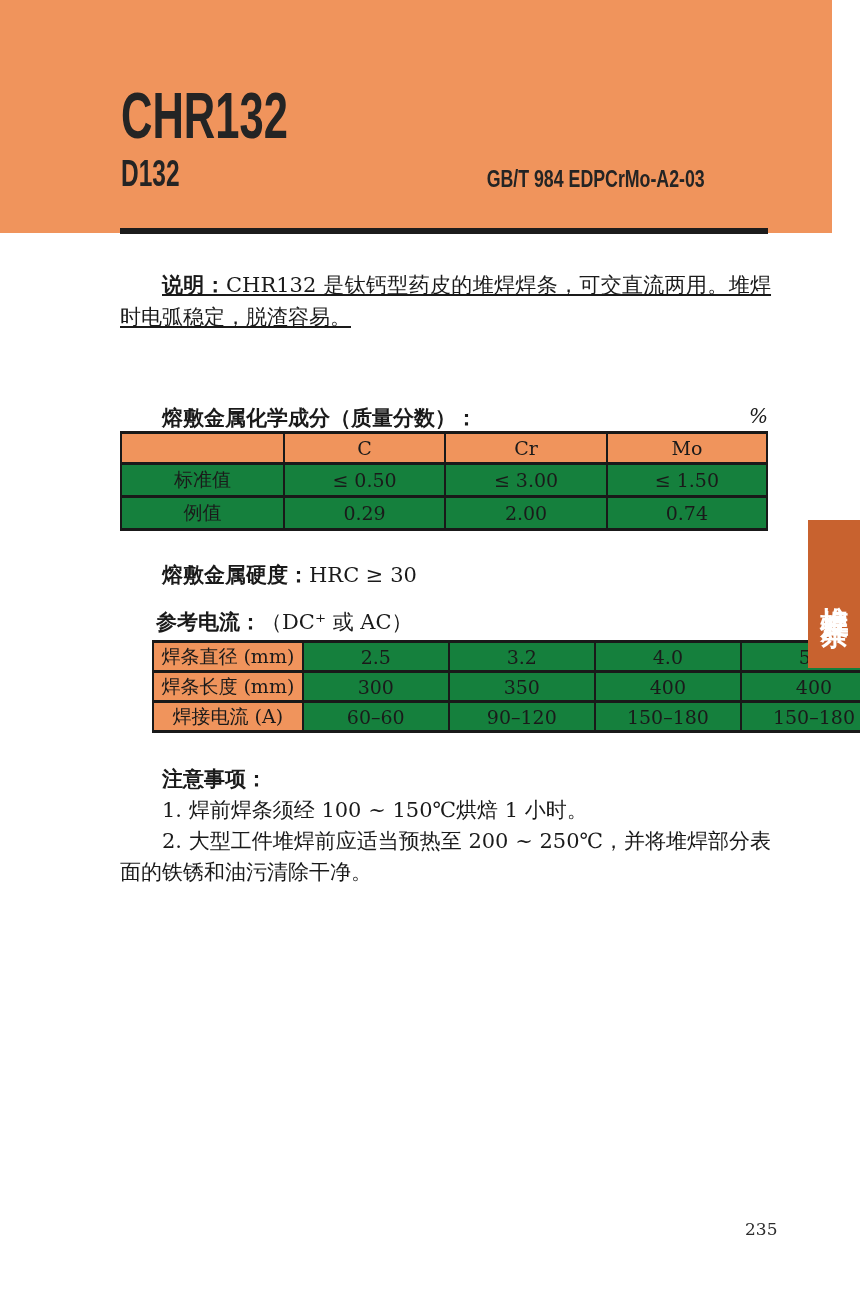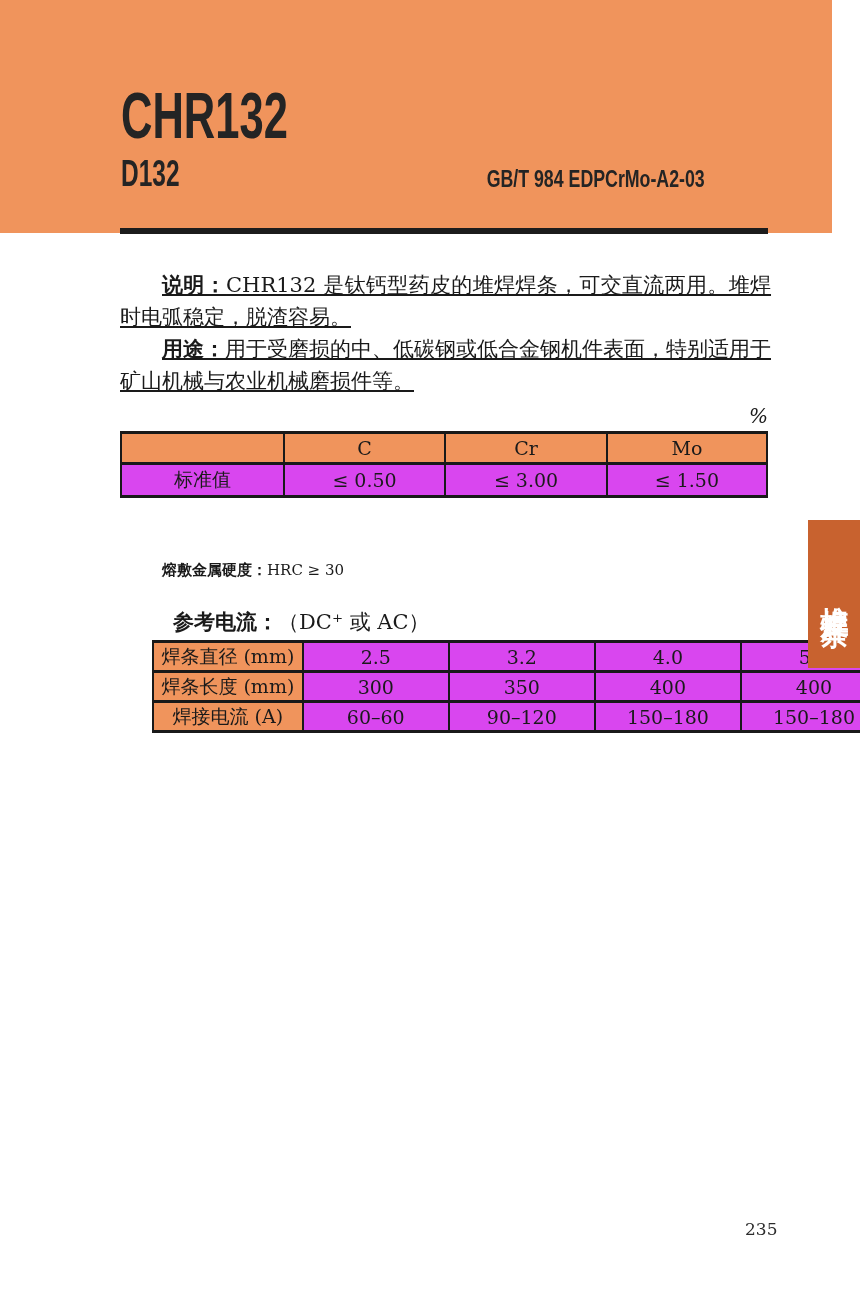--- a/index.html
+++ b/index.html
@@ -48,25 +48,25 @@
   .chem-table { position:absolute; left:120px; top:431px; width:648px; font-size:19px; }
   .current-table { position:absolute; left:120px; top:640px; width:736px; font-size:19px;margin-left:32px; }
   td {
     border:2px solid #191919; border-top-width:3px; border-bottom-width:3px;
     text-align:center; vertical-align:middle; padding:0 2px;
   }
   .chem-table td { height:28px; }
   .chem-table .body-row td { height:30px; }
   .current-table td { height:27px; }
   .cell-head { background:#F0945C; }
-  .cell-body { background:#d946ef;text-align:center; }
+  .cell-body { background:#15803d;text-align:center; }
 
   
-  .hardness-line { position:absolute; left:162px; top:561px; font-size:15px; white-space:nowrap; }
-  .current-line  { position:absolute; left:173px; top:608px; font-size:21px; white-space:nowrap; }
+  .hardness-line { position:absolute; left:162px; top:561px; font-size:21px; white-space:nowrap; }
+  .current-line  { position:absolute; left:156px; top:608px; font-size:21px; white-space:nowrap; }
   .line-label { font-family:"Liberation Sans","DejaVu Sans",sans-serif; font-weight:bold; }
 
   
   .notes { position:absolute; left:120px; top:763px; width:651px; font-size:21px; line-height:31px; text-align:justify; }
   .notes p { margin:0; text-indent:2em; }
   .notes-title { font-family:"Liberation Sans","DejaVu Sans",sans-serif; font-weight:bold; }
 
   
   .side-tab {
     position:absolute; left:808px; top:520px; width:52px; height:148px;
@@ -89,25 +89,25 @@
 
   <div class="header-band">
     <div class="model">CHR132</div>
     <div class="designation">D132</div>
     <div class="standard">GB/T 984 EDPCrMo-A2-03</div>
     <div class="header-rule"></div>
   </div>
 
   <div class="intro">
     <p><span class="lead">说明：</span><span>CHR132 是钛钙型药皮的堆焊焊条，可交直流两用。堆焊时电弧稳定，脱渣容易。</span></p>
-    <p><span class="lead">用途：</span><span>用于受磨损的中、低碳钢或低合金钢机件表面，特别适用于矿山机械与农业机械磨损件等。</span></p>
   </div>
 
   <div class="chem-title-row">
     <span class="chem-unit">%</span>
+    <span class="chem-title">熔敷金属化学成分（质量分数）：</span>
   </div>
 
   <table class="chem-table">
     <colgroup>
         <col style="width:25.2%">
         <col style="width:25%">
         <col style="width:25%">
         <col style="width:24.8%">
       </colgroup>
     <tbody>
@@ -115,20 +115,26 @@
       <td class="cell-head"></td>
       <td class="cell-head">C</td>
       <td class="cell-head">Cr</td>
       <td class="cell-head">Mo</td>
     </tr>
     <tr class="body-row">
       <td class="cell-body">标准值</td>
       <td class="cell-body">≤ 0.50</td>
       <td class="cell-body">≤ 3.00</td>
       <td class="cell-body">≤ 1.50</td>
+    </tr>
+    <tr class="body-row">
+      <td class="cell-body">例值</td>
+      <td class="cell-body">0.29</td>
+      <td class="cell-body">2.00</td>
+      <td class="cell-body">0.74</td>
     </tr>
   </tbody>
     </table>
 
   <div class="hardness-line"><span class="line-label">熔敷金属硬度：</span><span>HRC ≥ 30</span></div>
 
   <div class="current-line"><span class="line-label">参考电流：</span><span>（DC⁺ 或 AC）</span></div>
 
   <table class="current-table">
     <colgroup>
@@ -156,20 +162,25 @@
     <tr>
       <td class="cell-head">焊接电流 (A)</td>
       <td class="cell-body">60–60</td>
       <td class="cell-body">90–120</td>
       <td class="cell-body">150–180</td>
       <td class="cell-body">150–180</td>
     </tr>
   </tbody>
     </table>
 
+  <div class="notes">
+    <p><span class="notes-title">注意事项：</span></p>
+    <p>1. 焊前焊条须经 100 ~ 150℃烘焙 1 小时。</p>
+    <p>2. 大型工件堆焊前应适当预热至 200 ~ 250℃，并将堆焊部分表面的铁锈和油污清除干净。</p>
+  </div>
 
   <div class="side-tab">
     <span>堆焊焊条</span>
   </div>
 
   <div class="page-number">235</div>
 
 </div>
 
 </body></html>

